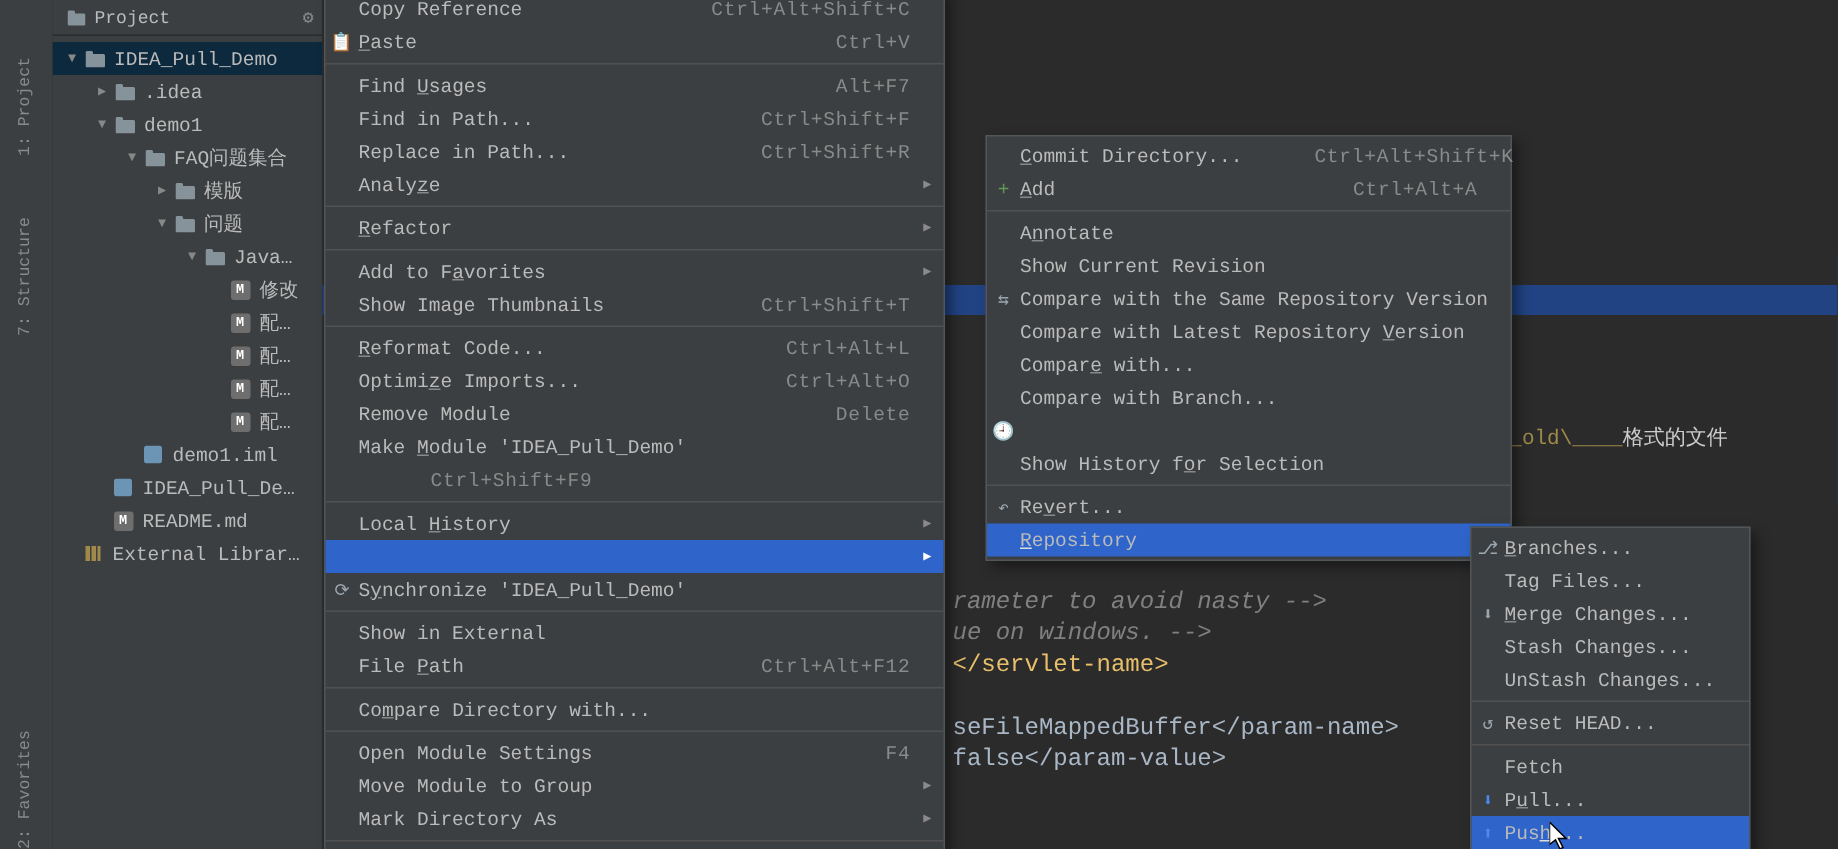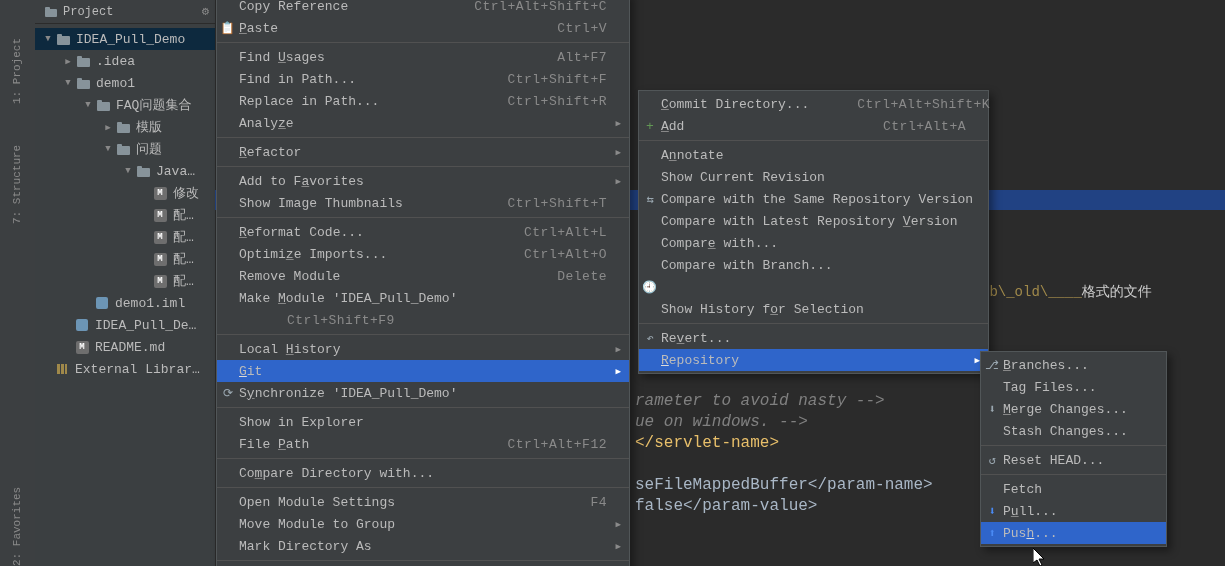--- a/index.html
+++ b/index.html
@@ -269,30 +269,29 @@
       </div>
     <div class="ctx-item">
         <span class="sc">Ctrl+Shift+F9</span>
       </div>
     <div class="ctx-sep"></div>
     <div class="ctx-item">
         <span class="lab mn">Local <u>H</u>istory</span>
         <span class="arr">▶</span>
       </div>
     <div class="ctx-item hot">
-        <span class="lab mn"><u>G</u>it</span>
         <span class="arr">▶</span>
       </div>
     <div class="ctx-item">
         <span class="lic sm-ic">⟳</span>
         <span class="lab mn">S<u>y</u>nchronize 'IDEA_Pull_Demo'</span>
       </div>
     <div class="ctx-sep"></div>
     <div class="ctx-item">
-        <span class="lab">Show in Explorer</span>
+        <span class="lab">Show in External</span>
       </div>
     <div class="ctx-item">
         <span class="lab mn">File <u>P</u>ath</span>
         <span class="sc">Ctrl+Alt+F12</span>
       </div>
     <div class="ctx-sep"></div>
     <div class="ctx-item">
         <span class="lab mn">Co<u>m</u>pare Directory with...</span>
       </div>
     <div class="ctx-sep"></div>
@@ -305,21 +304,21 @@
         <span class="arr">▶</span>
       </div>
     <div class="ctx-item">
         <span class="lab">Mark Directory As</span>
         <span class="arr">▶</span>
       </div>
     <div class="ctx-sep"></div>
     <div class="ctx-item"></div>
   </div>
 
-  <div class="ctx-menu" style="left:638px;top:90px;width:349px">
+  <div class="ctx-menu" style="left:657px;top:90px;width:349px">
     <div class="ctx-item">
         <span class="lab mn"><u>C</u>ommit Directory...</span>
         <span class="sc">Ctrl+Alt+Shift+K</span>
       </div>
     <div class="ctx-item">
         <span class="lic" style="color:#629755">+</span>
         <span class="lab mn"><u>A</u>dd</span>
         <span class="sc">Ctrl+Alt+A</span>
       </div>
     <div class="ctx-sep"></div>
@@ -367,20 +366,23 @@
     <div class="ctx-item">
         <span class="lab">Tag Files...</span>
       </div>
     <div class="ctx-item">
         <span class="lic sm-ic">⬇</span>
         <span class="lab mn"><u>M</u>erge Changes...</span>
       </div>
     <div class="ctx-item">
         <span class="lab">Stash Changes...</span>
       </div>
+    <div class="ctx-item">
+        <span class="lab">UnStash Changes...</span>
+      </div>
     <div class="ctx-sep"></div>
     <div class="ctx-item">
         <span class="lic sm-ic">↺</span>
         <span class="lab">Reset HEAD...</span>
       </div>
     <div class="ctx-sep"></div>
     <div class="ctx-item">
         <span class="lab">Fetch</span>
       </div>
     <div class="ctx-item">

